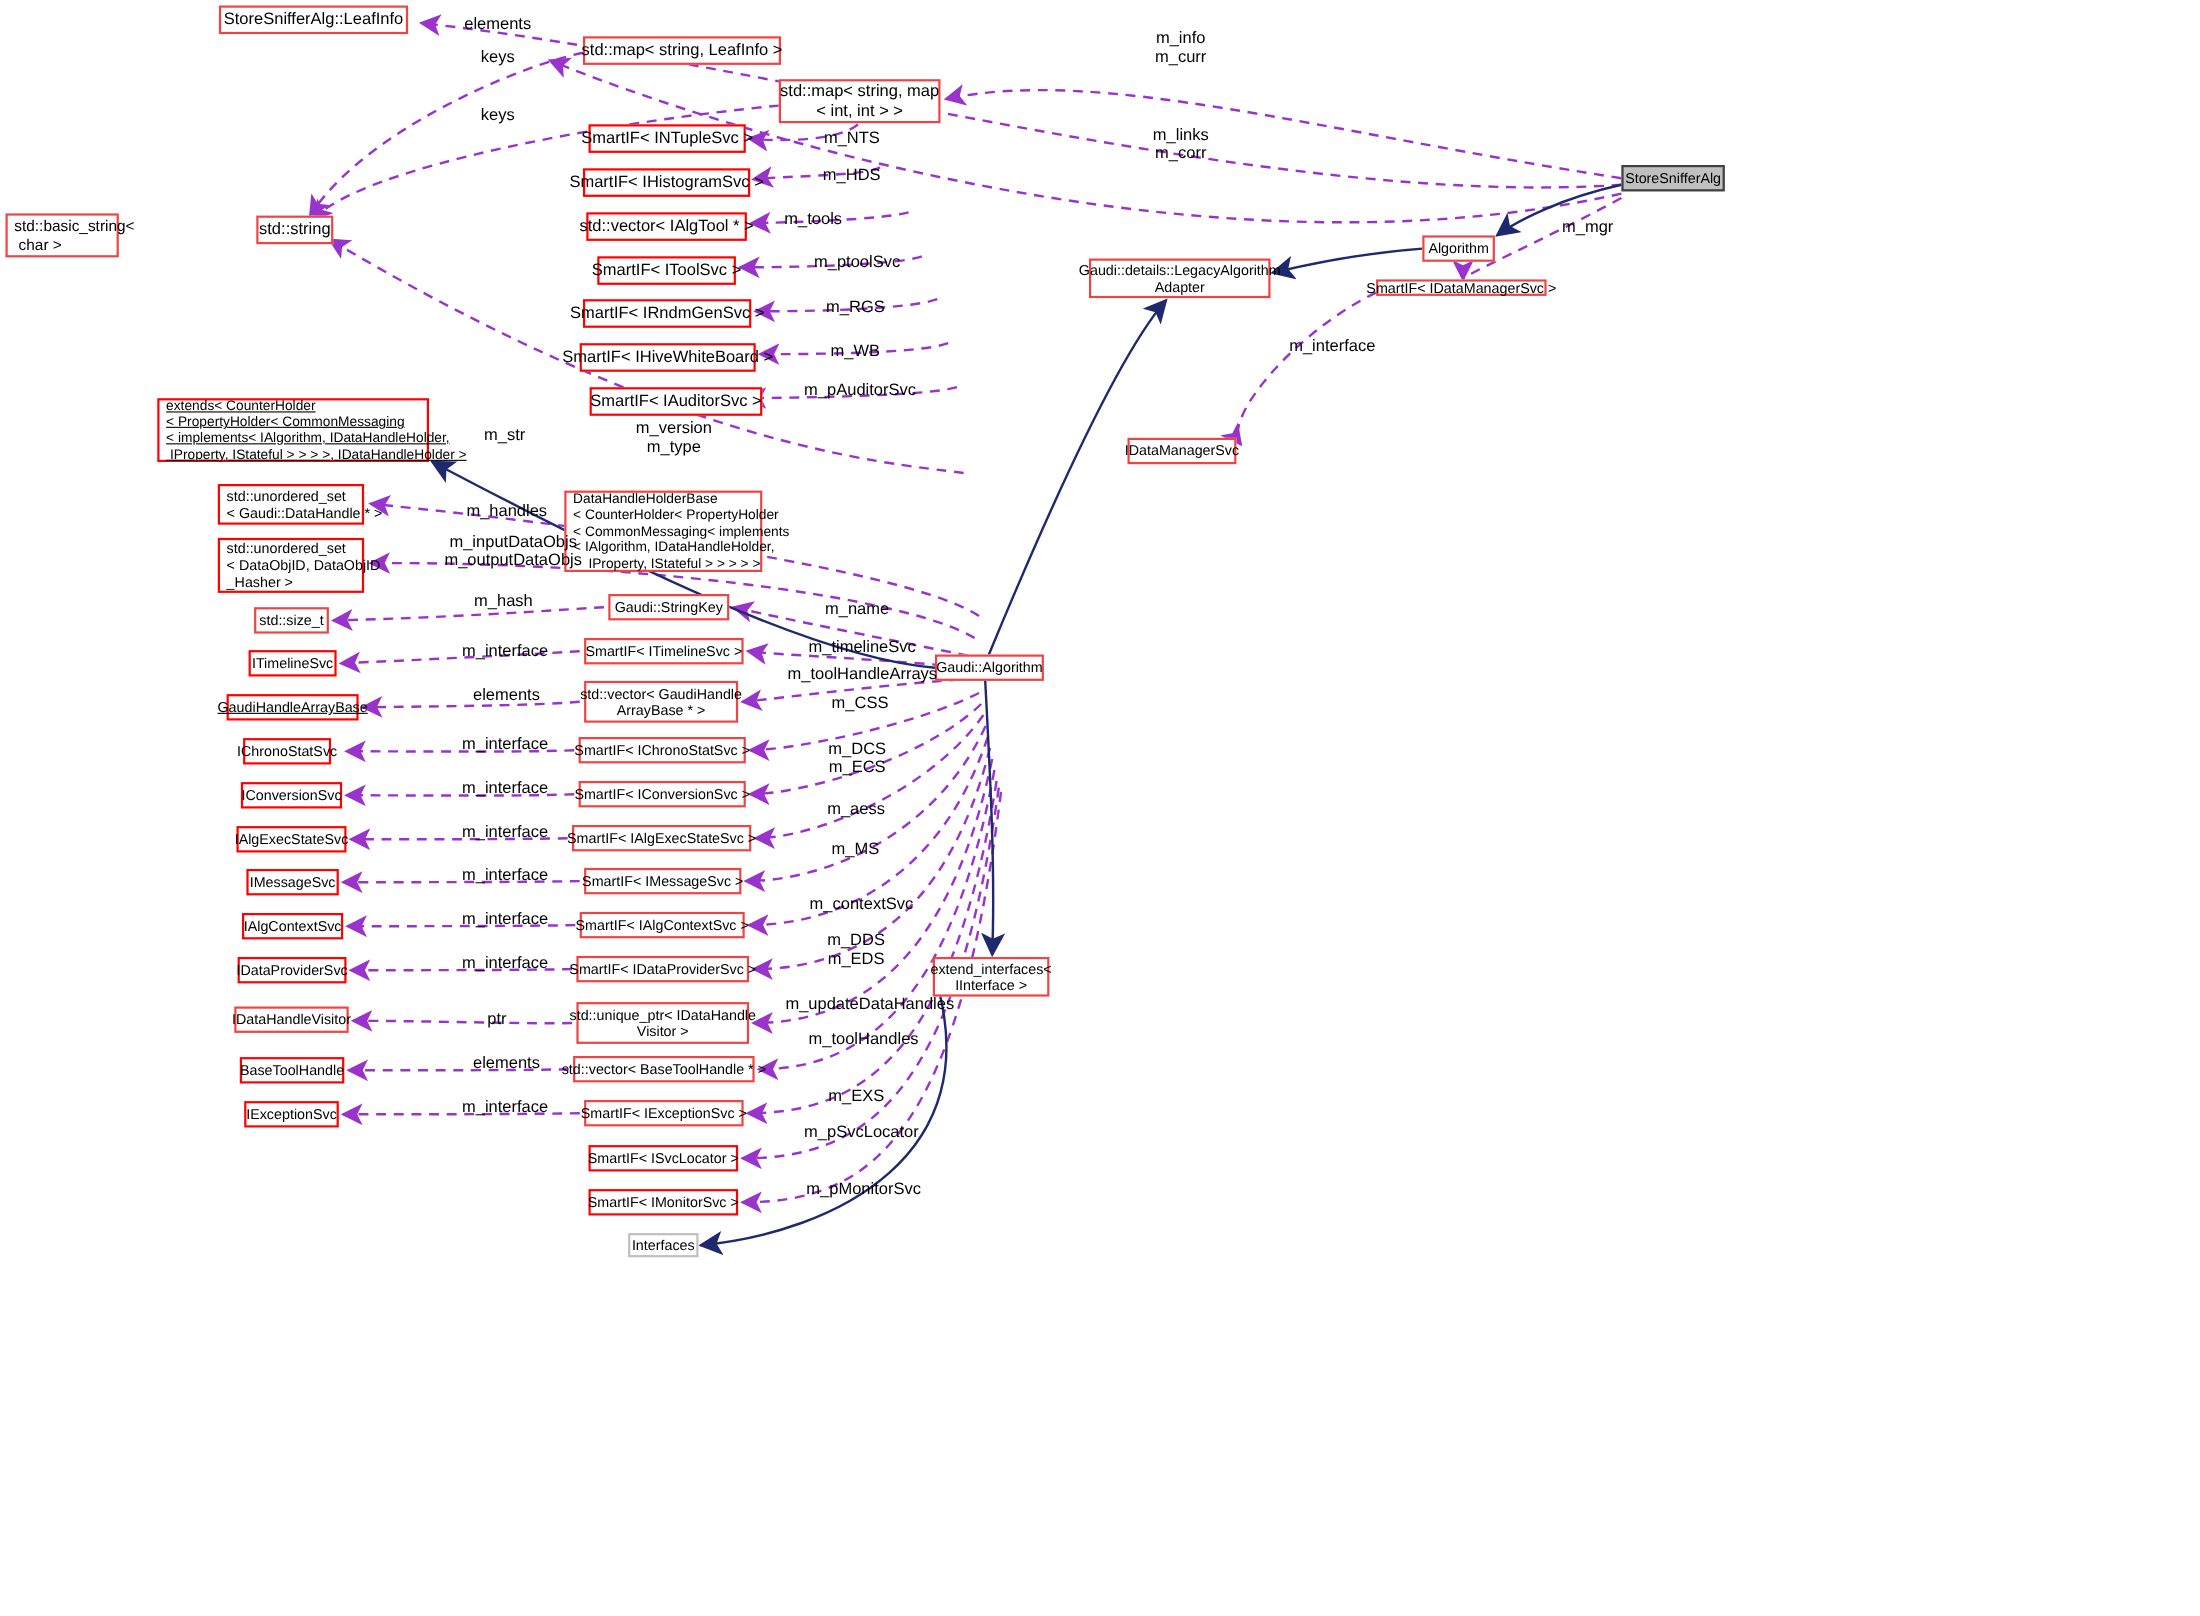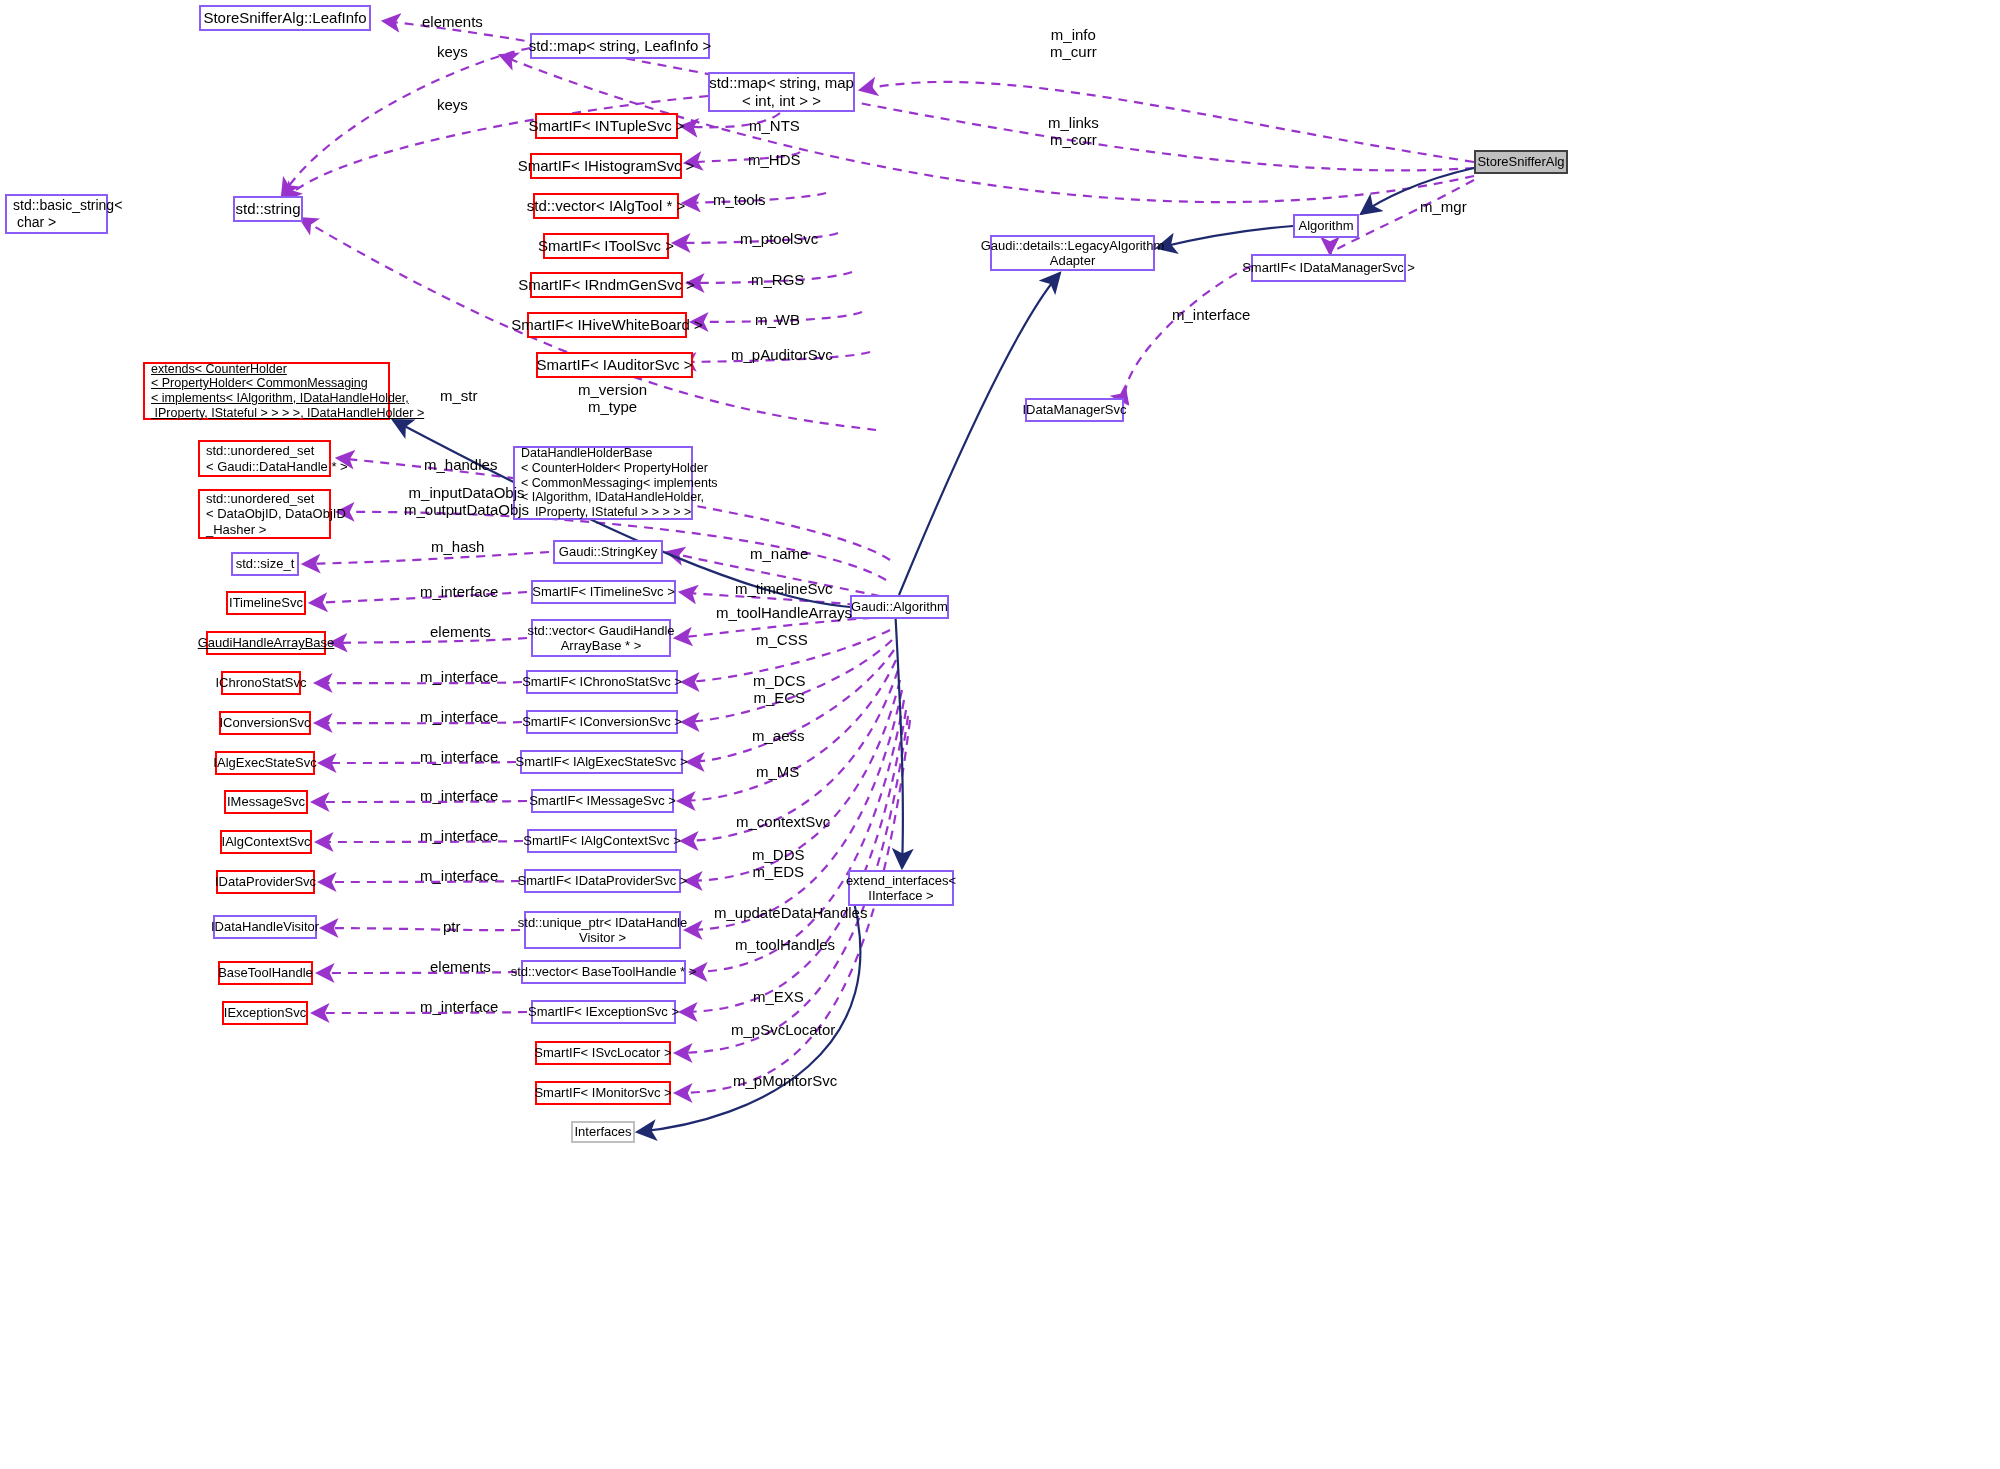--- a/index.html
+++ b/index.html
@@ -29,21 +29,21 @@
     text-align: center;
     background: #ffffff;
     font-size: 15px;
     line-height: 1.18;
     color: #000000;
     white-space: pre;
     padding: 2px 6px;
     z-index: 5;
   }
   .node.red    { border: 2px solid #ff0000; }
-  .node.dark   { border: 2px solid #8b5cf6; }
+  .node.dark   { border: 2px solid #ef4444; }
   .node.gray   { border: 2px solid #bfbfbf; }
   .node.sel    { border: 2px solid #404040; background: #c0c0c0; }
   .node.lalign { justify-content: flex-start; text-align: left; }
 
   .edgelabel {
     position: absolute;
     font-size: 15px;
     color: #000000;
     white-space: pre;
     text-align: center;
@@ -185,21 +185,21 @@
   <div class="node red" style="left:535px;  top:1081px; width:136px; height:24px; font-size:13px;">SmartIF&lt; IMonitorSvc &gt;</div>
   <div class="node gray" style="left:571px;  top:1121px; width:64px;  height:22px; font-size:13px;">Interfaces</div>
 
   <div class="node dark" style="left:850px;  top:595px;  width:99px;  height:24px; font-size:13px;">Gaudi::Algorithm</div>
   <div class="node dark" style="left:848px; top:870px;  width:106px; height:36px; font-size:13px;">extend_interfaces&lt;
 IInterface &gt;</div>
   <div class="node dark" style="left:990px;  top:235px;  width:165px; height:36px; font-size:13px;">Gaudi::details::LegacyAlgorithm
 Adapter</div>
   <div class="node dark" style="left:1025px; top:398px;  width:99px;  height:24px; font-size:13px;">IDataManagerSvc</div>
   <div class="node dark" style="left:1293px; top:214px;  width:66px;  height:24px; font-size:13px;">Algorithm</div>
-  <div class="node dark" style="left:1251px; top:254px;  width:155px; height:28px; font-size:13px;">SmartIF&lt; IDataManagerSvc &gt;</div>
+  <div class="node dark" style="left:1251px; top:254px;  width:155px; height:15px; font-size:13px;">SmartIF&lt; IDataManagerSvc &gt;</div>
   <div class="node sel" style="left:1474px; top:150px;  width:94px;  height:24px; font-size:13px;text-align:right;">StoreSnifferAlg</div>
 
   <div class="edgelabel" style="left:422px;  top:13px;">elements</div>
   <div class="edgelabel" style="left:437px;  top:43px;">keys</div>
   <div class="edgelabel" style="left:437px;  top:96px;">keys</div>
   <div class="edgelabel" style="left:1050px; top:26px;">m_info
 m_curr</div>
   <div class="edgelabel" style="left:1048px; top:114px;">m_links
 m_corr</div>
   <div class="edgelabel" style="left:749px;  top:117px;">m_NTS</div>

